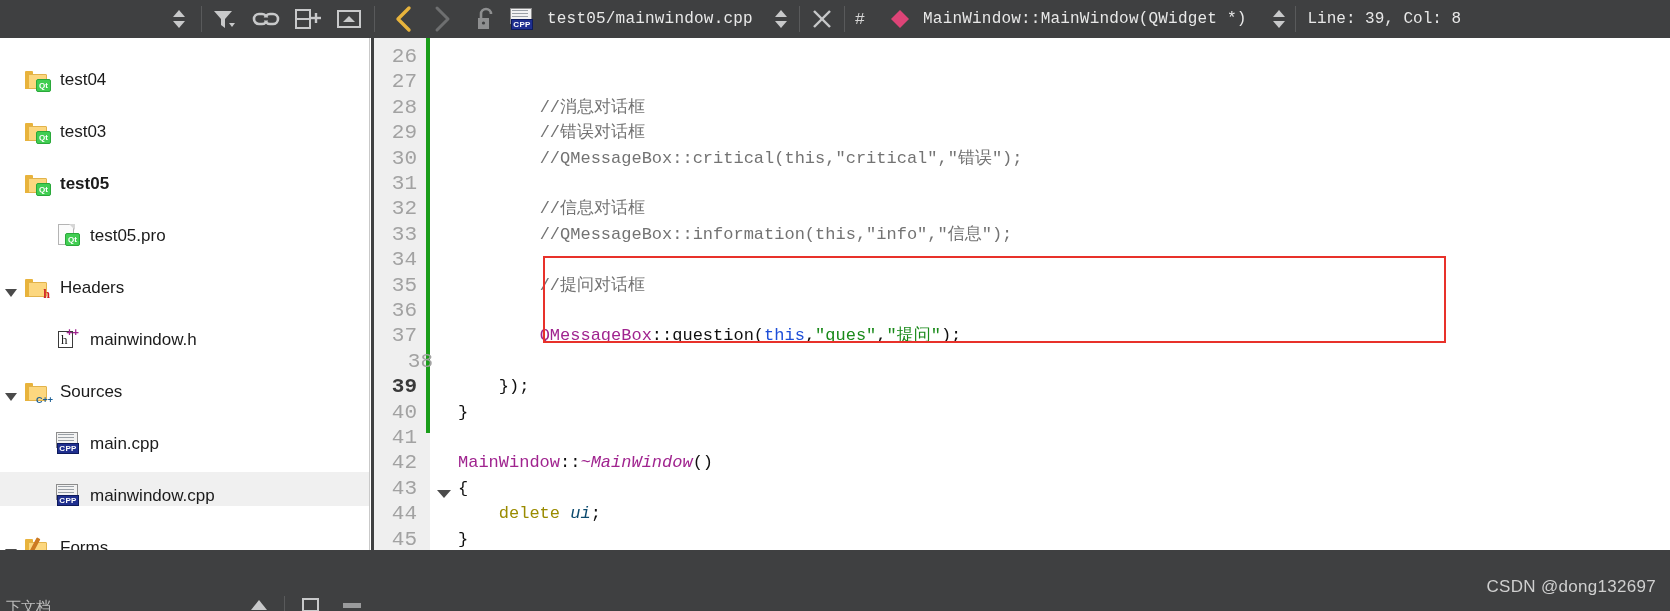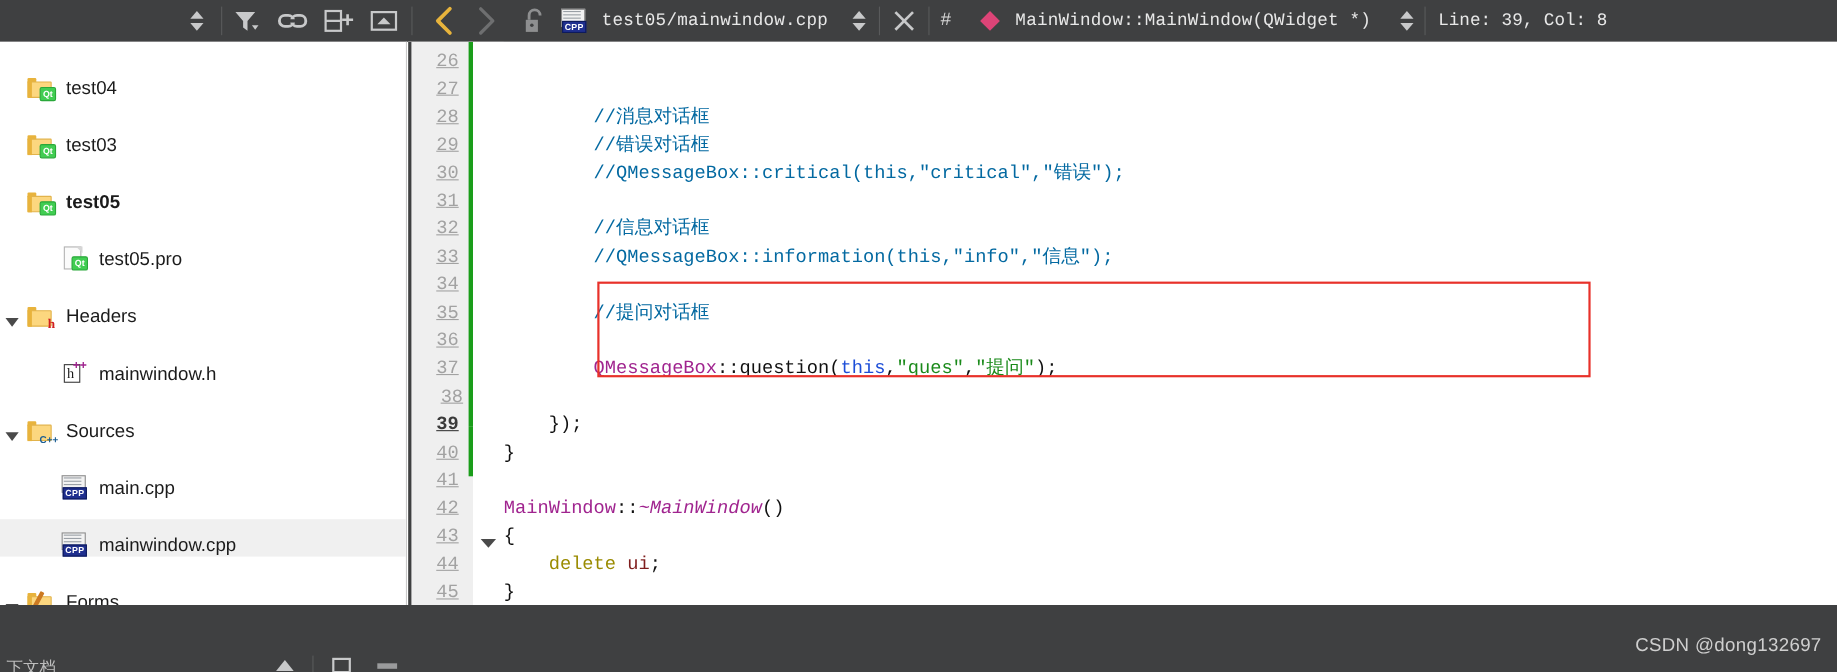--- a/index.html
+++ b/index.html
@@ -116,35 +116,35 @@
   .changebar {
     position:absolute; left:55px; width:4px; background:#1a9d1a;
   }
 
   .code {
     position:absolute; left:87px; top:0; right:0; height:512px;
     font-family:"Liberation Mono", monospace; font-size:17px;
   }
   .ln {
     position:absolute; right:10px; width:46px; text-align:right;
-    color:#a2a2a2; font-family:"Liberation Mono", monospace; font-size:17px;
-    line-height:25.4px; height:25.4px;text-decoration:underline;
+    color:#a2a2a2; font-family:"Liberation Mono", monospace; font-size:21px;
+    line-height:25.4px; height:25.4px;
   }
   .ln.cur { color:#3a3a3a; font-weight:bold; }
 
   .cline {
     position:absolute; left:0; height:25.4px; line-height:25.4px; white-space:pre;
   }
-  .cmt { color:#0369a1; }
+  .cmt { color:#737373; }
   .cls { color:#a0248f; }
   .kw  { color:#9a8b00; }
   .kw2 { color:#1d4ed8; }
   .str { color:#1a8a1a; }
   .plain { color:#101010; }
-  .var { color:#7f1d1d; }
+  .var { color:#0c4a6e;font-style:italic; }
   .ital { font-style:italic; }
 
   .redbox {
     position:absolute; border:2px solid #e8312a; pointer-events:none;
   }
 
   
   .foldtri { position:absolute; width:0; height:0;
              border-left:7px solid transparent; border-right:7px solid transparent;
              border-top:8px solid #4a4a4a; }
@@ -433,21 +433,21 @@
         <div class="ln" style="top: 56.8px; left: 0px; width: 46px;">28</div>
         <div class="ln" style="top: 82.2px; left: 0px; width: 46px;">29</div>
         <div class="ln" style="top: 107.6px; left: 0px; width: 46px;">30</div>
         <div class="ln" style="top: 133px; left: 0px; width: 46px;">31</div>
         <div class="ln" style="top: 158.4px; left: 0px; width: 46px;">32</div>
         <div class="ln" style="top: 183.8px; left: 0px; width: 46px;">33</div>
         <div class="ln" style="top: 209.2px; left: 0px; width: 46px;">34</div>
         <div class="ln" style="top: 234.6px; left: 0px; width: 46px;">35</div>
         <div class="ln" style="top: 260px; left: 0px; width: 46px;">36</div>
         <div class="ln" style="top: 285.4px; left: 0px; width: 46px;">37</div>
-        <div class="ln" style="top: 310.8px; left: 4px; width: 46px;">38</div>
+        <div class="ln" style="top: 310.8px; left: 16px; width: 46px;">38</div>
         <div class="ln cur" style="top: 336.2px; left: 0px; width: 46px;">39</div>
         <div class="ln" style="top: 361.6px; left: 0px; width: 46px;">40</div>
         <div class="ln" style="top: 387px; left: 0px; width: 46px;">41</div>
         <div class="ln" style="top: 412.4px; left: 0px; width: 46px;">42</div>
         <div class="ln" style="top: 437.8px; left: 0px; width: 46px;">43</div>
         <div class="ln" style="top: 463.2px; left: 0px; width: 46px;">44</div>
         <div class="ln" style="top: 488.6px; left: 0px; width: 46px;">45</div>
       </div>
     <div class="code" id="code-lines">
         <div class="cline" style="top: 6px;"></div>

